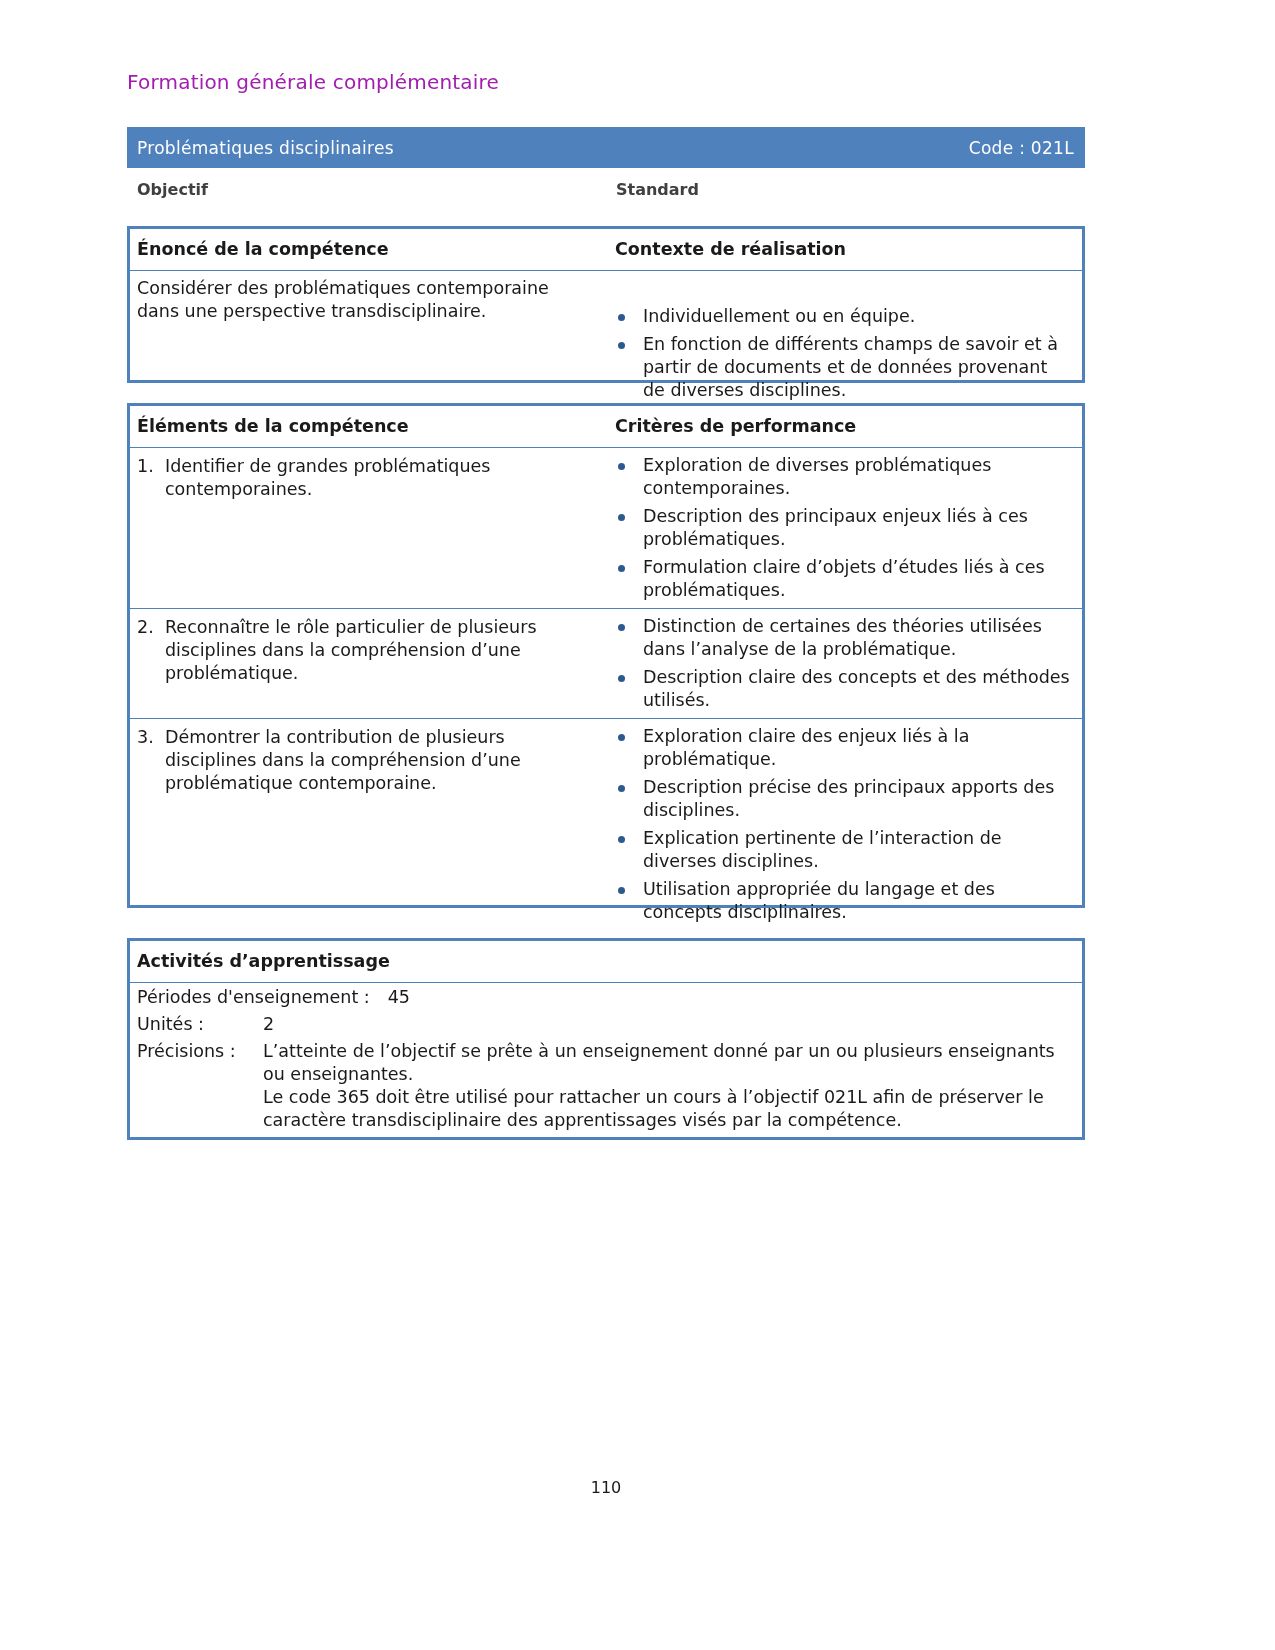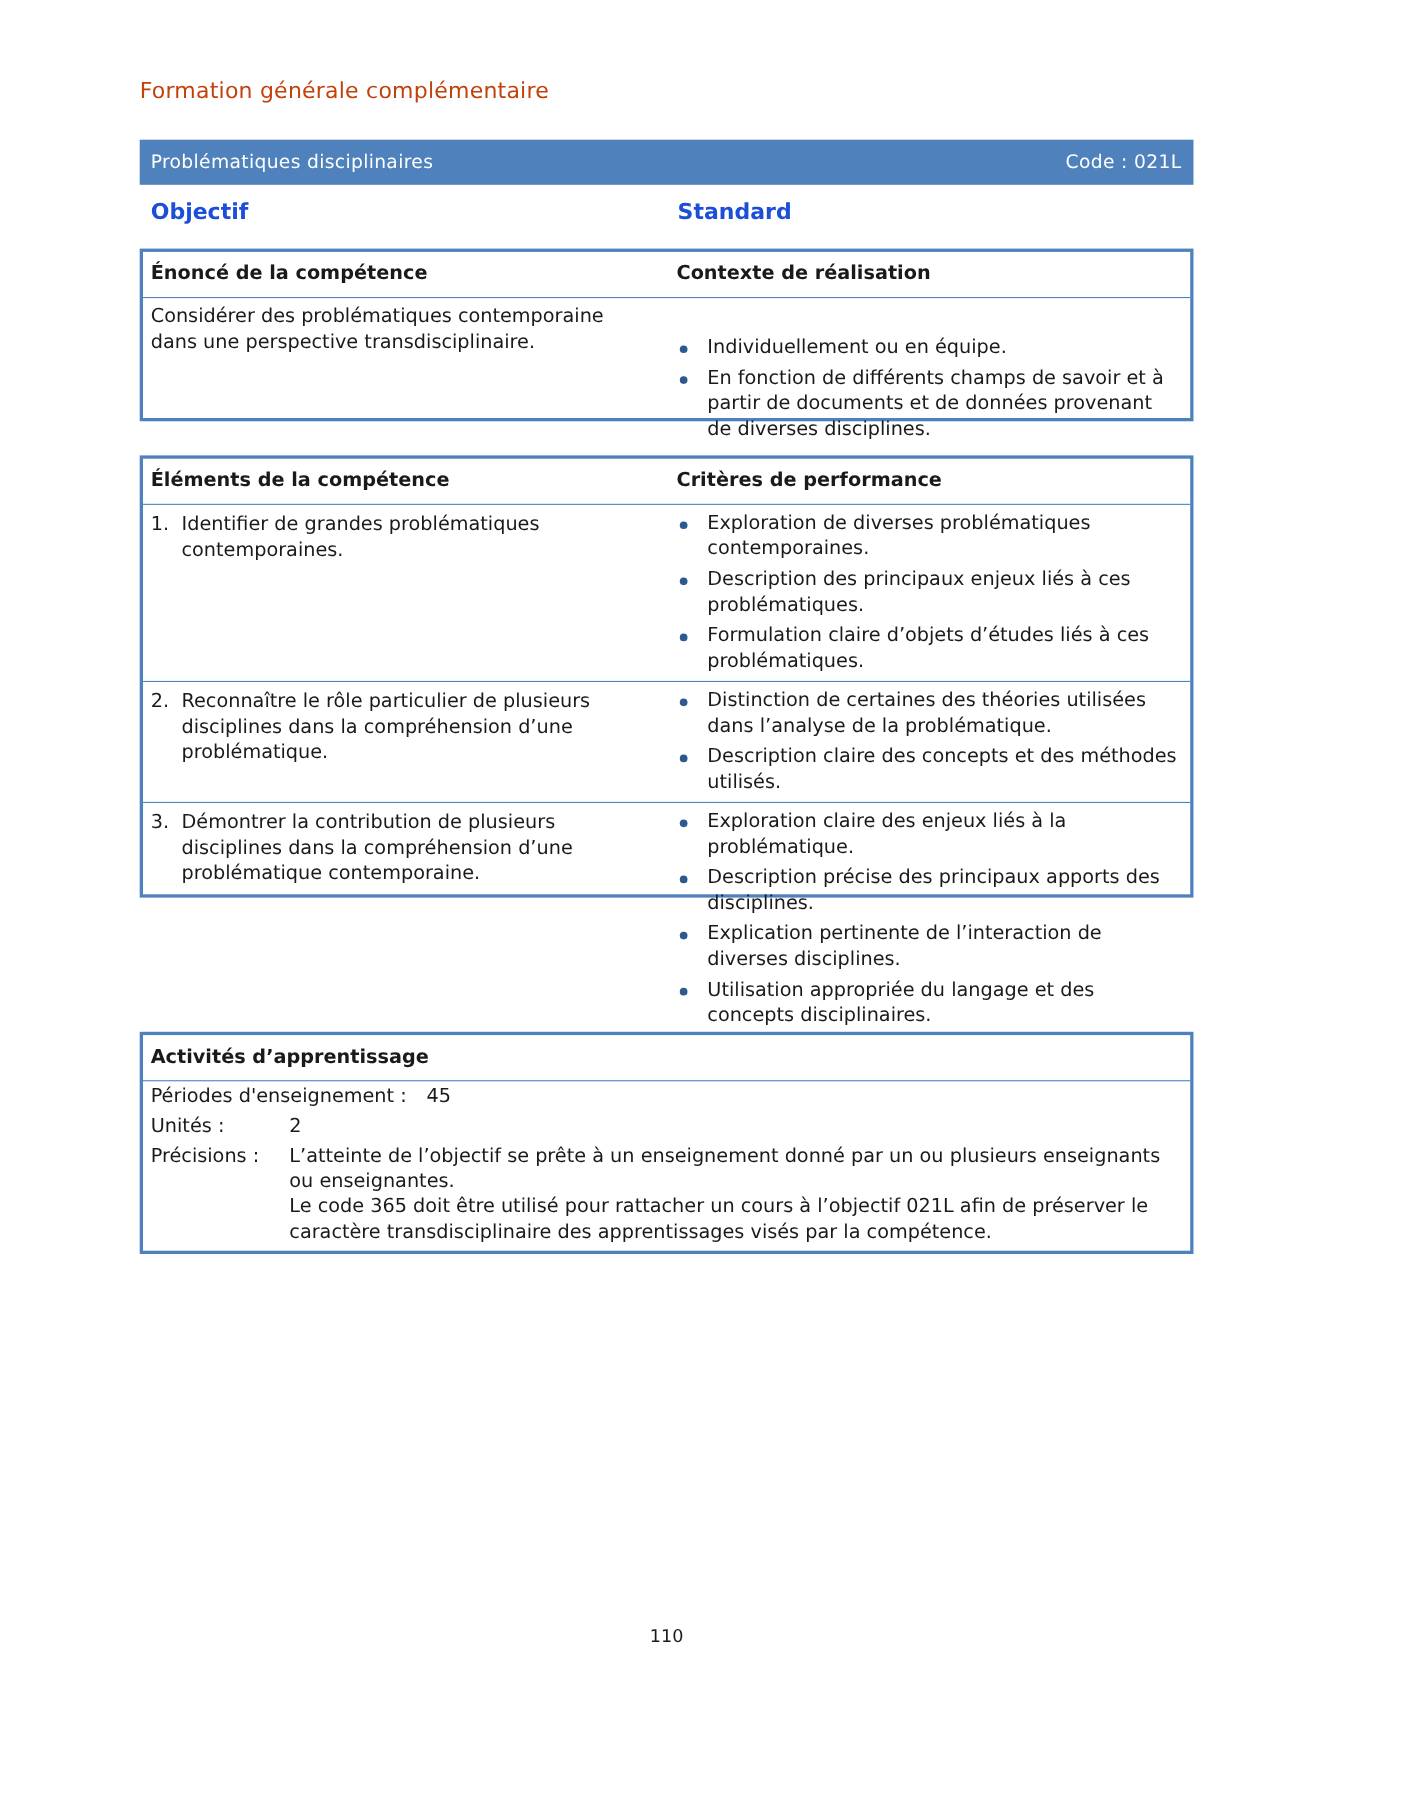--- a/index.html
+++ b/index.html
@@ -19,21 +19,21 @@
       position: absolute;
       left: 127px;
       top: 0;
       width: 958px;
     }
     .section-title {
       position: absolute;
       top: 70px;
       left: 0;
       font-size: 20px;
-      color: #c2410c;
+      color: #a21caf;
       letter-spacing: 0.2px;
       font-weight: normal;
     }
     .banner {
       position: absolute;
       top: 127px;
       left: 0;
       width: 958px;
       height: 41px;
       background: #4f81bd;
@@ -49,23 +49,23 @@
     .col-headings {
       position: absolute;
       top: 180px;
       left: 0;
       width: 958px;
       height: 34px;
     }
     .col-heading {
       position: absolute;
       top: 0;
-      font-size: 20px;
+      font-size: 16px;
       font-weight: bold;
-      color: #1d4ed8;
+      color: #404040;
     }
     .col-heading.objectif { left: 10px; }
     .col-heading.standard { left: 489px; }
 
     .box {
       position: absolute;
       left: 0;
       width: 958px;
       box-sizing: border-box;
       border: 3px solid #4f81bd;
@@ -89,21 +89,21 @@
       display: flex;
       align-items: center;
     }
     .box .head-row .cell.full { width: 952px; padding-left: 7px; }
 
     
     #box-enonce { top: 226px; height: 157px; }
     #box-enonce .body-row .cell { padding-top: 6px; padding-bottom: 6px; }
 
     
-    #box-elements { top: 414px; height: 402px; }
+    #box-elements { top: 403px; height: 505px; }
     .elem-row-1 { height: 161px; }
     .elem-row-2 { height: 110px; }
     .elem-row-3 { height: 211px; }
     .elem-row-1, .elem-row-2, .elem-row-3 { box-sizing: border-box; }
 
     .numbered {
       display: flex;
       padding-top: 7px;
     }
     .numbered .num {

